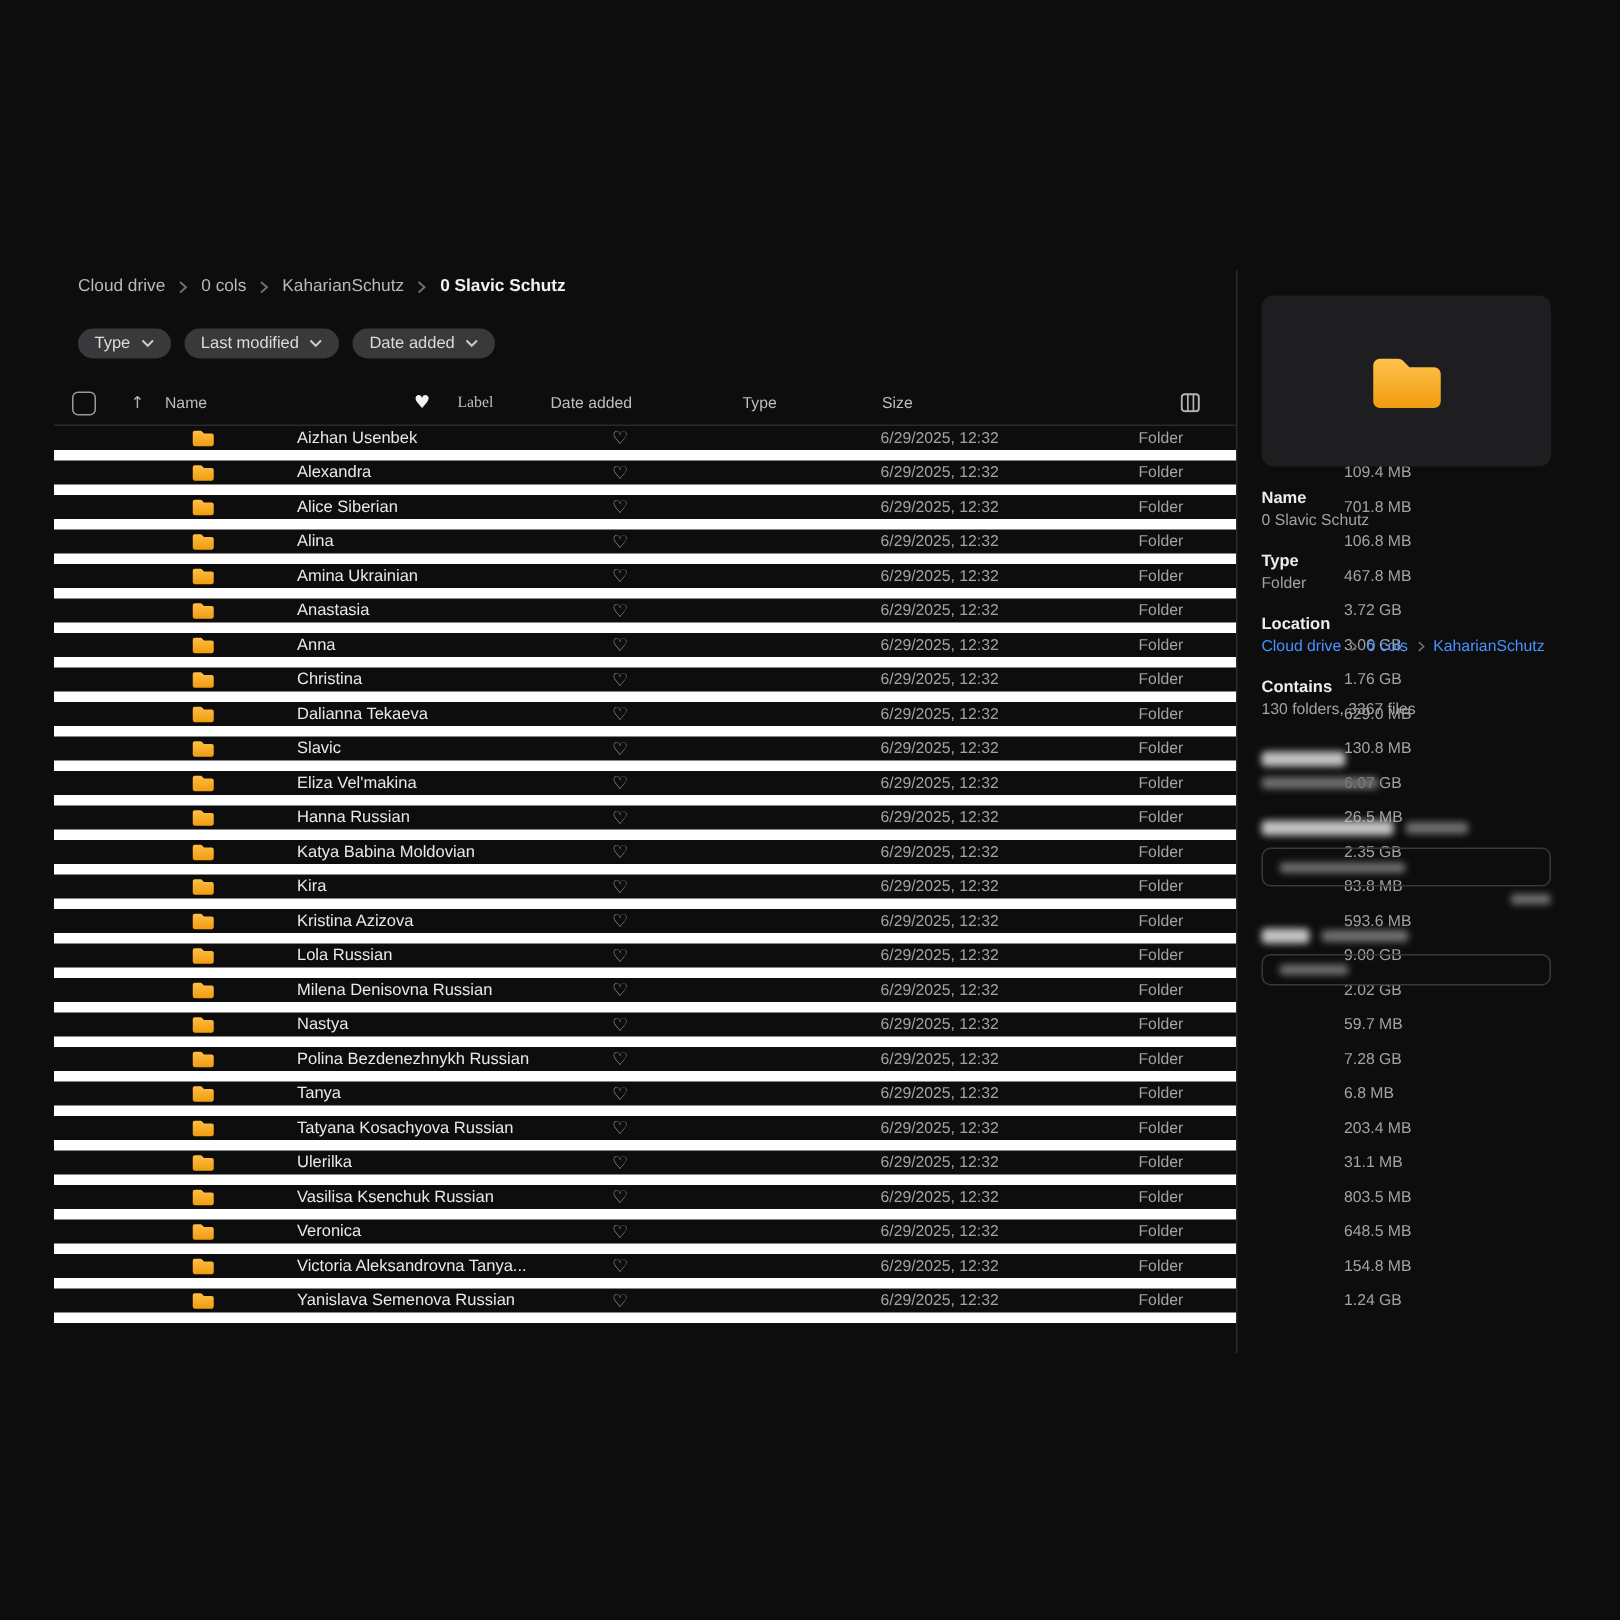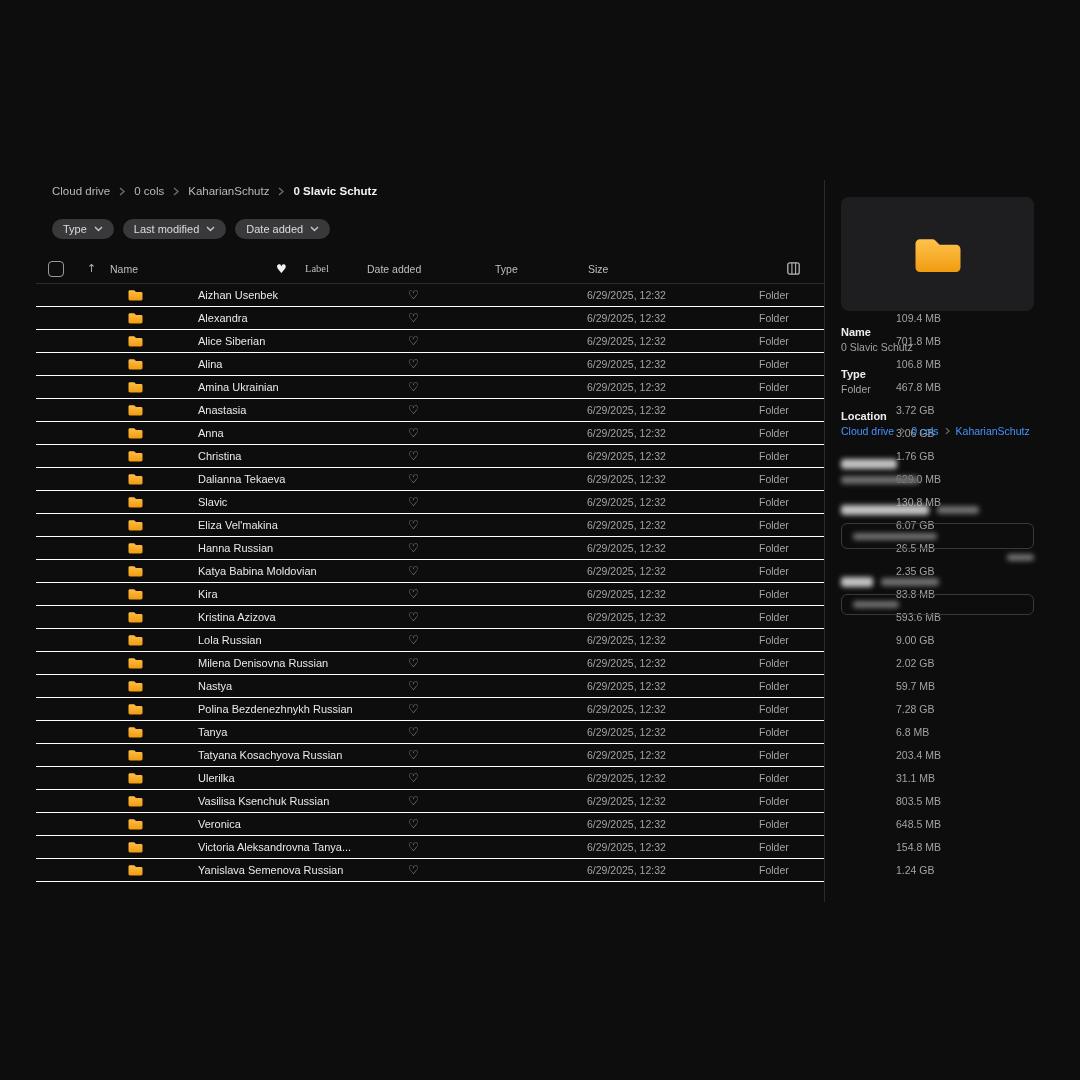--- a/index.html
+++ b/index.html
@@ -28,21 +28,21 @@
   .lheader { height:30px; border-bottom:1px solid #2b2b2b; color:#bfbfbf; font-size:10.5px; }
   .checkbox { width:16px; height:16px; border:1.5px solid #9a9a9a; border-radius:4px;
               margin-left:12px; background:transparent; }
   .sort-arrow { font-family:"DejaVu Sans", sans-serif; color:#b3b3b3; font-size:11px; padding-left:5px; }
   .heart { font-family:"DejaVu Sans", sans-serif; font-size:12px; line-height:1; }
   .heart.filled { color:#f2f2f2; }
   .heart.outline { color:#a8a8a8; }
   .hdr-label { padding-left:5px;font-family:Liberation Serif, serif; }
   .cols-icon-cell { display:flex; justify-content:flex-end; padding-right:24px; }
 
-  .file-row { height:23px; border-bottom:1px solid #ffffff; font-size:11px; cursor:default;gap:44px; }
+  .file-row { height:23px; border-bottom:7px solid #ffffff; font-size:11px; cursor:default;gap:44px; }
   .file-row .fname { color:#e9e9e9; white-space:nowrap; overflow:hidden; text-overflow:ellipsis; }
   .file-row .dim { color:#a3a3a3; font-size:10.5px; }
   .folder-cell { display:flex; align-items:center; padding-left:1px; }
   .label-cell { padding-left:5px; }
 
   
   .v-divider { position:absolute; left:824px; top:180px; width:1px; height:722px; background:#2b2b2b; }
 
   
   .panel { position:absolute; left:841px; top:197px; width:193px; color:#a3a3a3; font-size:10.5px; }
@@ -765,20 +765,24 @@
           </svg>
         <span class="loc-link">0 cols</span>
         <svg width="5" height="8" viewBox="0 0 6 9">
             <polyline points="1,1 5,4.5 1,8" fill="none" stroke="#707070" stroke-width="1.3"></polyline>
           </svg>
         <span class="loc-link">KaharianSchutz</span>
       </div>
     </div>
 
 
+    <div class="field">
+      <div class="flabel">Contains</div>
+      <div>130 folders, 3367 files</div>
+    </div>
 
     <div class="field" style="margin-top:22px">
       <div class="blob bright" style="width:56px;height:10px"></div>
       <div class="blob dim" style="width:78px;height:8px;margin-top:7px"></div>
     </div>
 
     <div class="field" style="margin-top:21px">
       <div class="inline-blobs">
         <div class="blob bright" style="width:88px;height:10px"></div>
         <div class="blob dim" style="width:42px;height:8px"></div>

